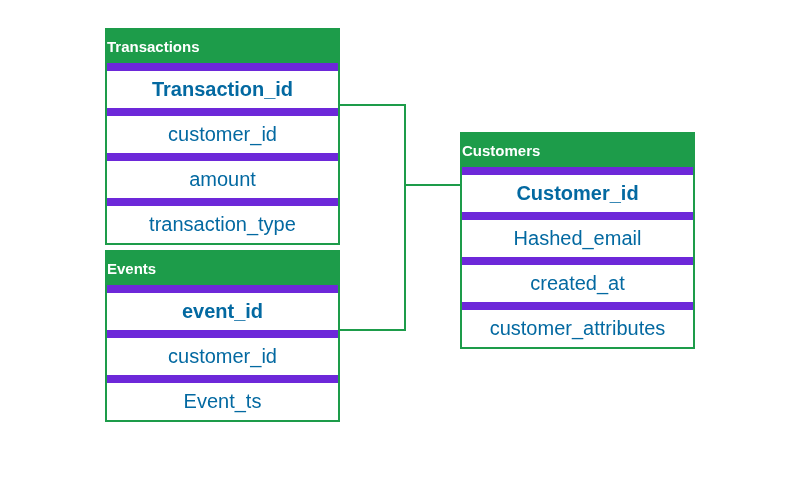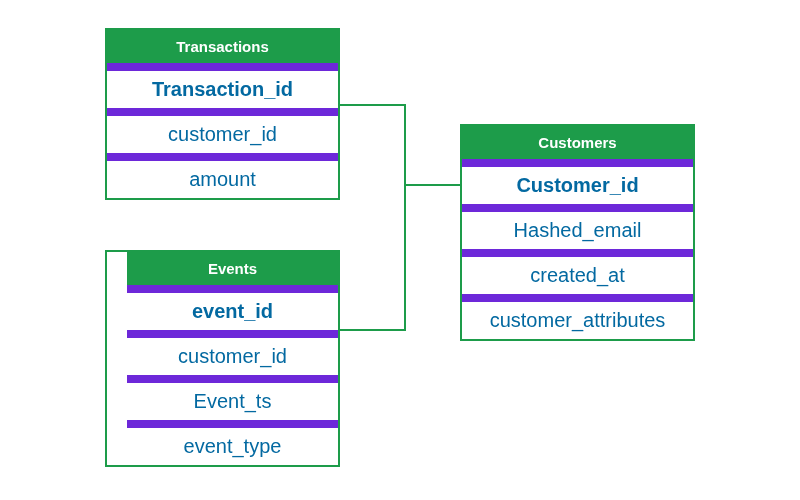--- a/index.html
+++ b/index.html
@@ -13,21 +13,21 @@
   }
   .entity {
     position: absolute;
     border: 2px solid #1d9c4a;
     background: #fff;
   }
   .entity-header {
     background: #1d9c4a;
     color: #fff;
     font-weight: 700;
-    text-align: center;
+    text-align: left;
     padding: 8px 0;
     font-size: 15px;
   }
   .entity-row {
     text-align: center;
     padding: 7px 0;
     font-size: 20px;
     border-top: 8px solid #6d28d9;
     color: #0369a1;
   }
@@ -50,29 +50,29 @@
 <svg class="connectors">
   <path d="M 340 105 L 405 105 L 405 185 L 460 185"></path>
   <path d="M 340 330 L 405 330 L 405 185 L 460 185"></path>
 </svg>
 
 <div class="entity" style="left:105px; top:28px; width:235px;">
   <div class="entity-header">Transactions</div>
   <div class="entity-row pk">Transaction_id</div>
   <div class="entity-row">customer_id</div>
   <div class="entity-row">amount</div>
+  <div class="entity-row">transaction_type</div>
 </div>
 
-<div class="entity" style="left:105px; top:250px; width:235px;padding-left:20px;">
+<div class="entity" style="left:105px; top:250px; width:235px;">
   <div class="entity-header">Events</div>
   <div class="entity-row pk">event_id</div>
   <div class="entity-row">customer_id</div>
   <div class="entity-row">Event_ts</div>
-  <div class="entity-row">event_type</div>
 </div>
 
-<div class="entity" style="left:460px; top:124px; width:235px;">
+<div class="entity" style="left:460px; top:132px; width:235px;">
   <div class="entity-header">Customers</div>
   <div class="entity-row pk">Customer_id</div>
   <div class="entity-row">Hashed_email</div>
   <div class="entity-row">created_at</div>
   <div class="entity-row">customer_attributes</div>
 </div>
 
 </body></html>

